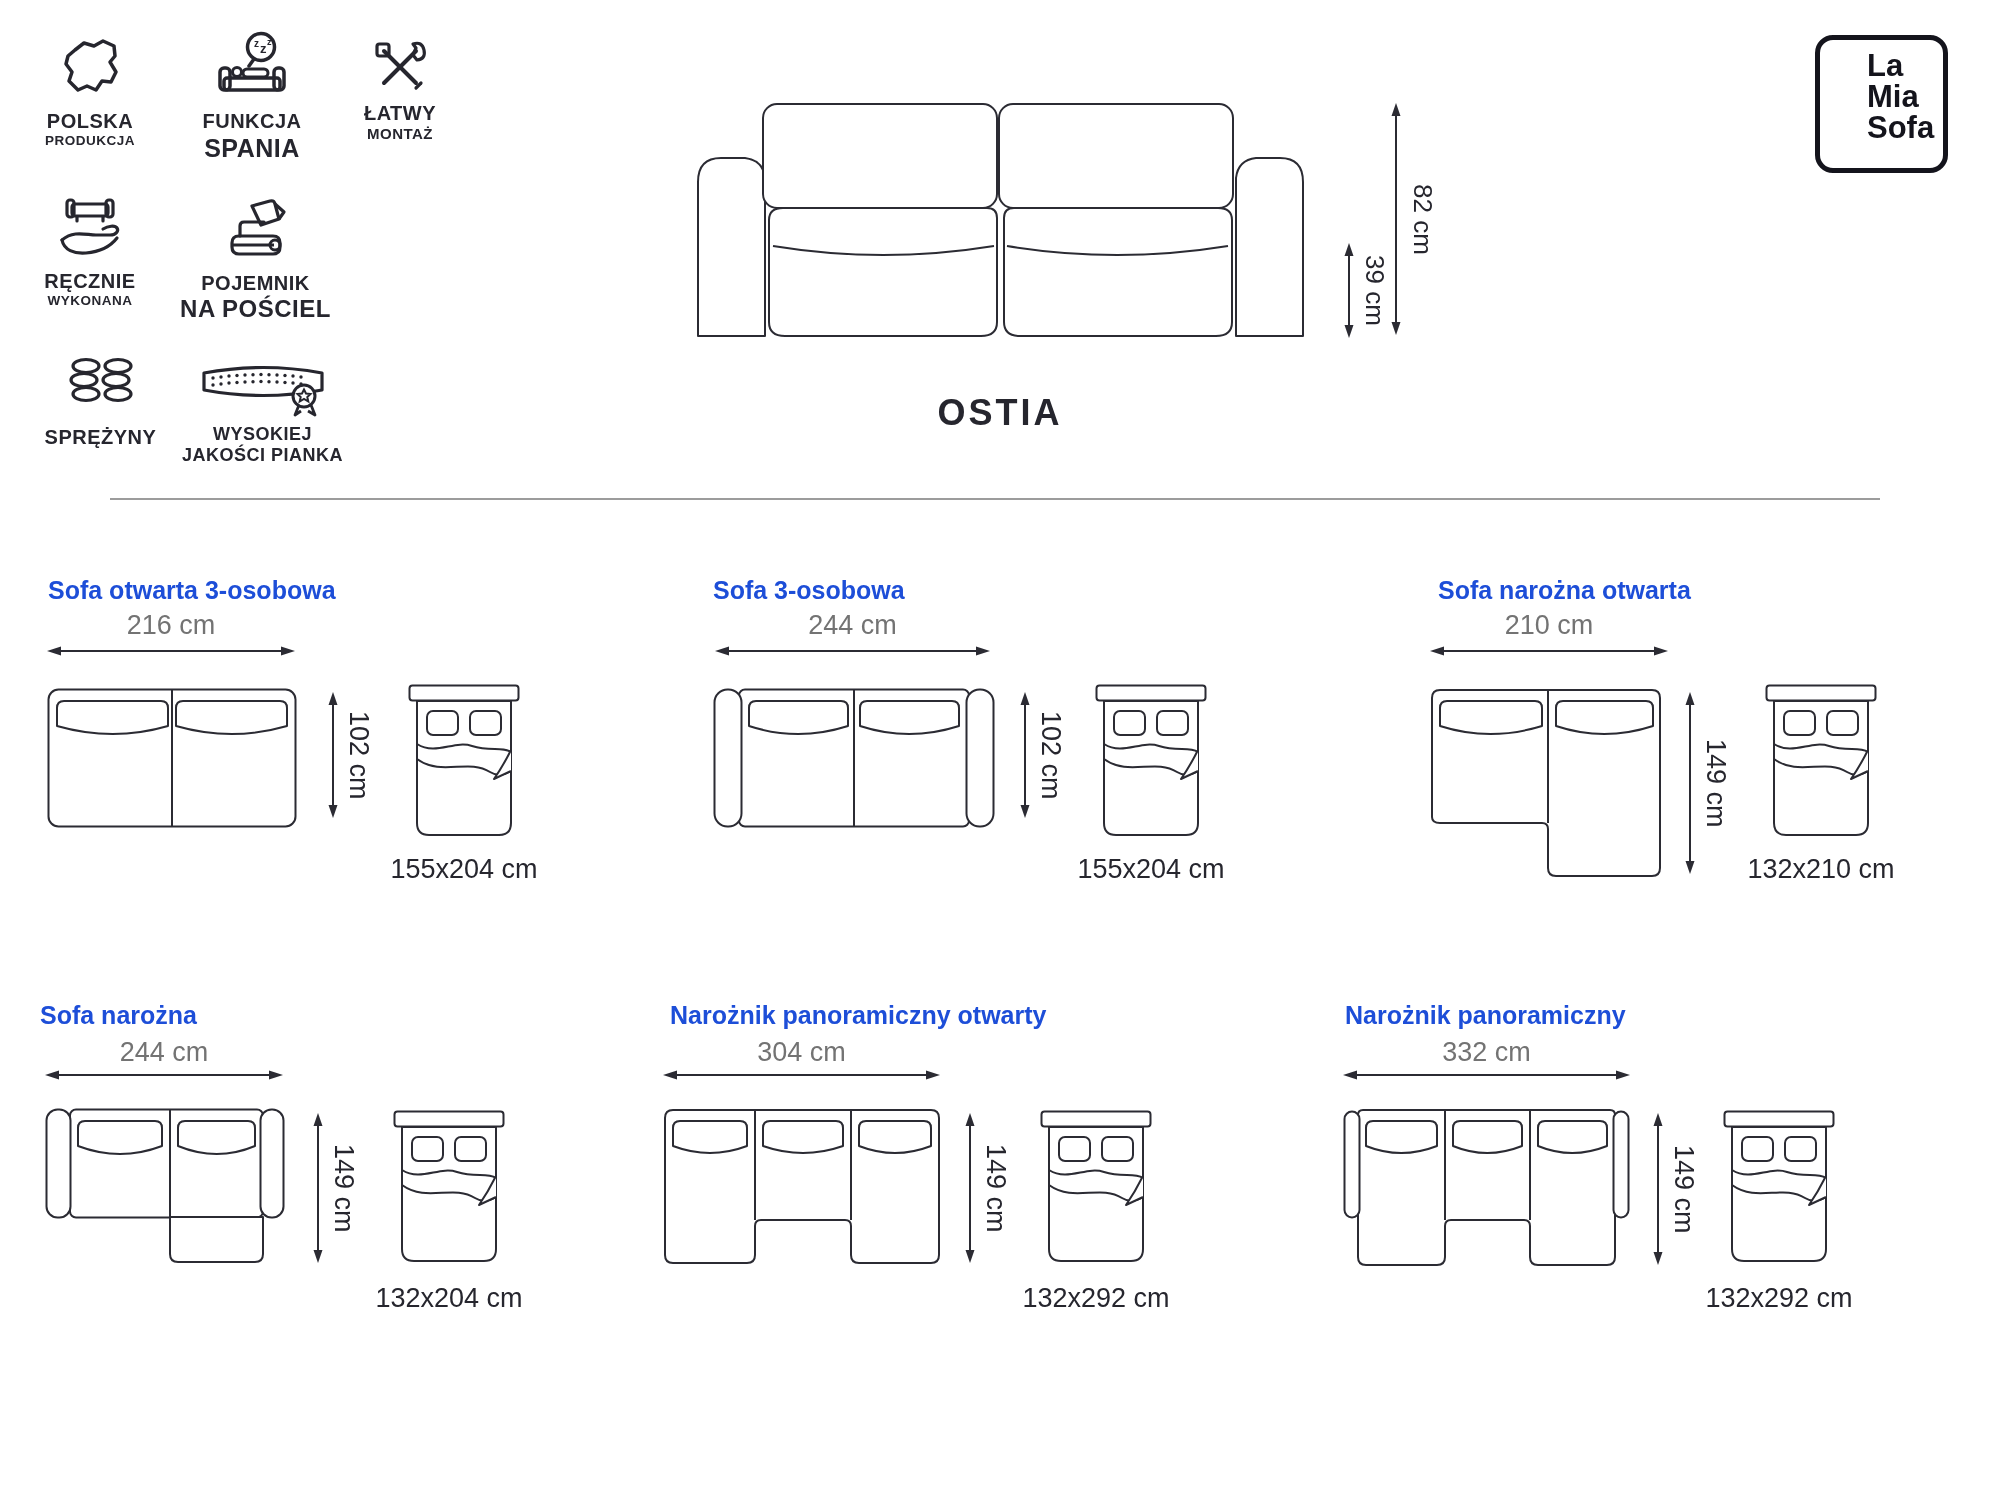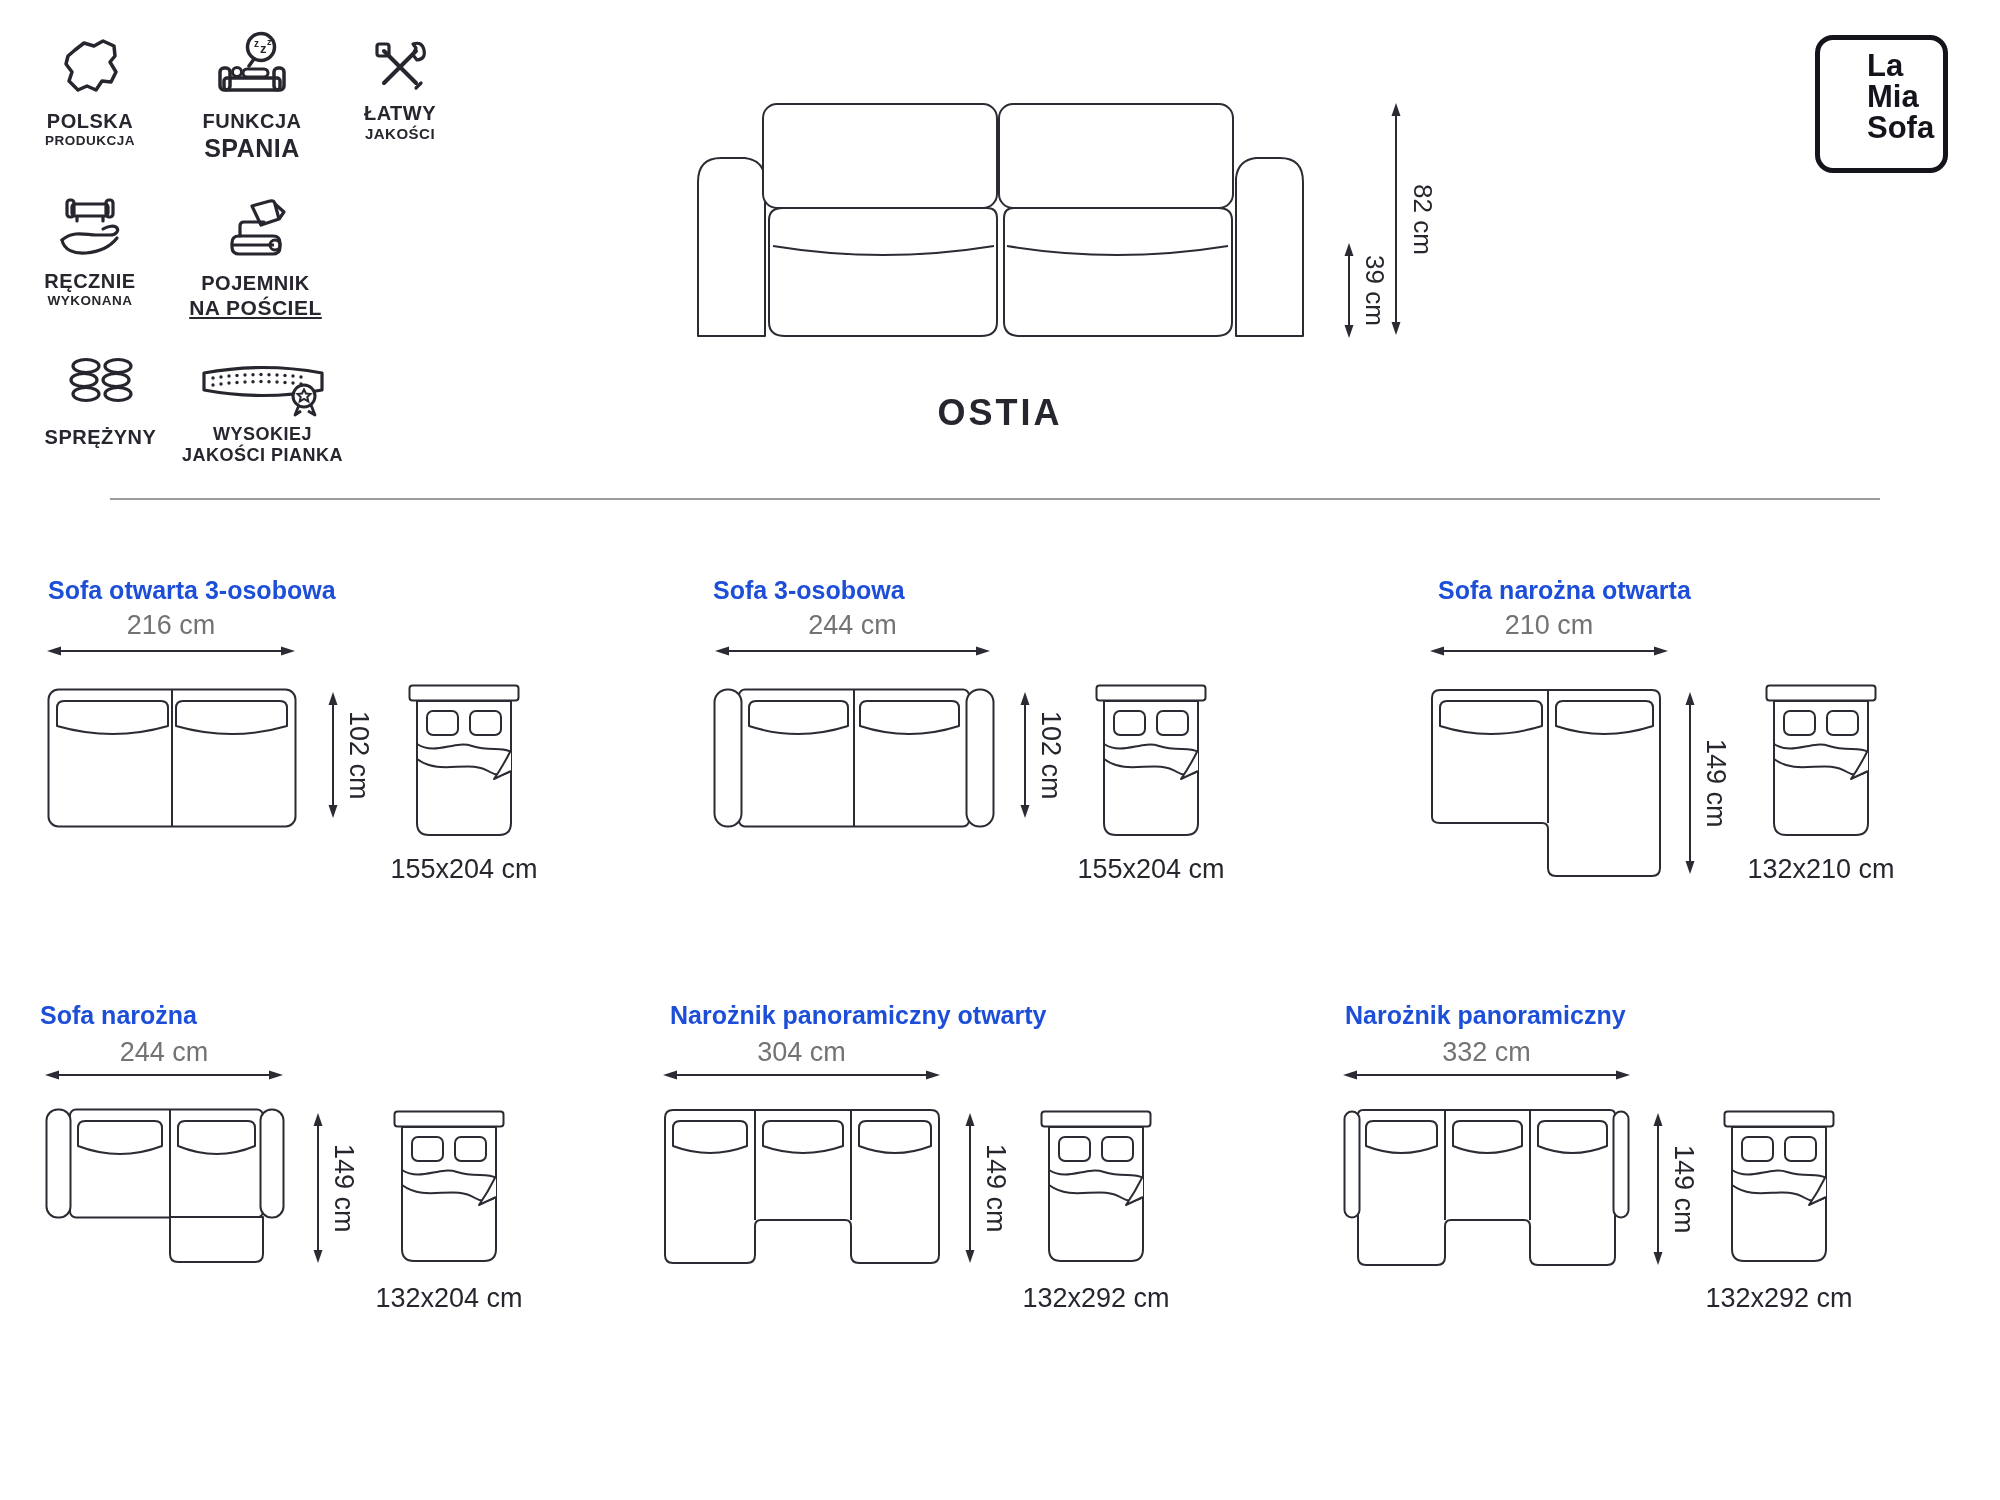--- a/index.html
+++ b/index.html
@@ -5,21 +5,21 @@
   html,body{margin:0;padding:0;background:#fff;}
   #canvas{position:relative;width:2000px;height:1500px;background:#ffffff;
           font-family:"Liberation Sans",sans-serif;color:#26262e;overflow:hidden;}
   .abs{position:absolute;}
   
   .feature{position:absolute;display:flex;flex-direction:column;align-items:center;text-align:center;}
   .feature .l1{font-weight:700;font-size:20px;letter-spacing:.5px;line-height:1.15;margin-top:4px;}
   .feature .l2{font-weight:700;font-size:13.5px;letter-spacing:.5px;line-height:1.2;}
   .feature.f2 .l2{font-size:25px;}
   .feature.f3 .l2{font-size:15px;}
-  .feature.f5 .l2{font-size:21px;text-decoration:underline;}
+  .feature.f5 .l2{font-size:24px;}
   .feature.f7 .l1,.feature.f7 .l2{font-size:18px;}
   
   .ostia{position:absolute;font-size:36px;font-weight:700;letter-spacing:3px;text-align:center;}
   .logo{position:absolute;border:5px solid #14141c;border-radius:18px;box-sizing:border-box;
         padding:10px 0 0 14px;background:#fff;}
   .logo div{font-weight:700;font-size:31px;line-height:31px;color:#14141c;letter-spacing:0;}
   .divider{position:absolute;background:#9c9c9c;height:2px;}
   
   .panel{position:absolute;}
   .panel *{box-sizing:border-box;}
@@ -63,21 +63,21 @@
 
   <div class="feature f3" style="left:340px;top:36px;width:120px;">
     <svg width="62" height="62" viewBox="0 0 62 62">
       <path d="M15,47 L47,15" stroke="#26262e" stroke-width="4" fill="none" stroke-linecap="round"></path>
       <path d="M44,8 q9,-3 11,6 q2,9 -7,10 l-4,-5 l3,-7 Z" fill="none" stroke="#26262e" stroke-width="3.2" stroke-linejoin="round"></path>
       <path d="M15,15 L47,47" stroke="#26262e" stroke-width="4" fill="none" stroke-linecap="round"></path>
       <rect x="8" y="8" width="12" height="12" rx="2.5" fill="none" stroke="#26262e" stroke-width="3.2"></rect>
       <path d="M47,52 L52,47" stroke="#26262e" stroke-width="3.2" stroke-linecap="round"></path>
     </svg>
     <div class="l1">ŁATWY</div>
-    <div class="l2">JAKOŚCI</div>
+    <div class="l2">MONTAŻ</div>
   </div>
 
   <div class="feature f4" style="left:25px;top:196px;width:130px;">
     <svg width="76" height="70" viewBox="0 0 76 70">
       <rect x="15" y="4" width="7" height="17" rx="3" fill="none" stroke="#26262e" stroke-width="3.2"></rect>
       <rect x="54" y="4" width="7" height="17" rx="3" fill="none" stroke="#26262e" stroke-width="3.2"></rect>
       <rect x="20" y="8" width="36" height="12" rx="3" fill="none" stroke="#26262e" stroke-width="3.2"></rect>
       <path d="M25,21 L25,25 M51,21 L51,25" stroke="#26262e" stroke-width="3.2" stroke-linecap="round"></path>
       <path d="M10,44 C22,34 34,39 44,39 L58,39 C64,39 67,35 65,32 C63,29 56,30 51,33" fill="none" stroke="#26262e" stroke-width="3.2" stroke-linecap="round"></path>
       <path d="M10,44 C12,54 22,58 34,57 C46,56 58,51 65,42" fill="none" stroke="#26262e" stroke-width="3.2" stroke-linecap="round"></path>

